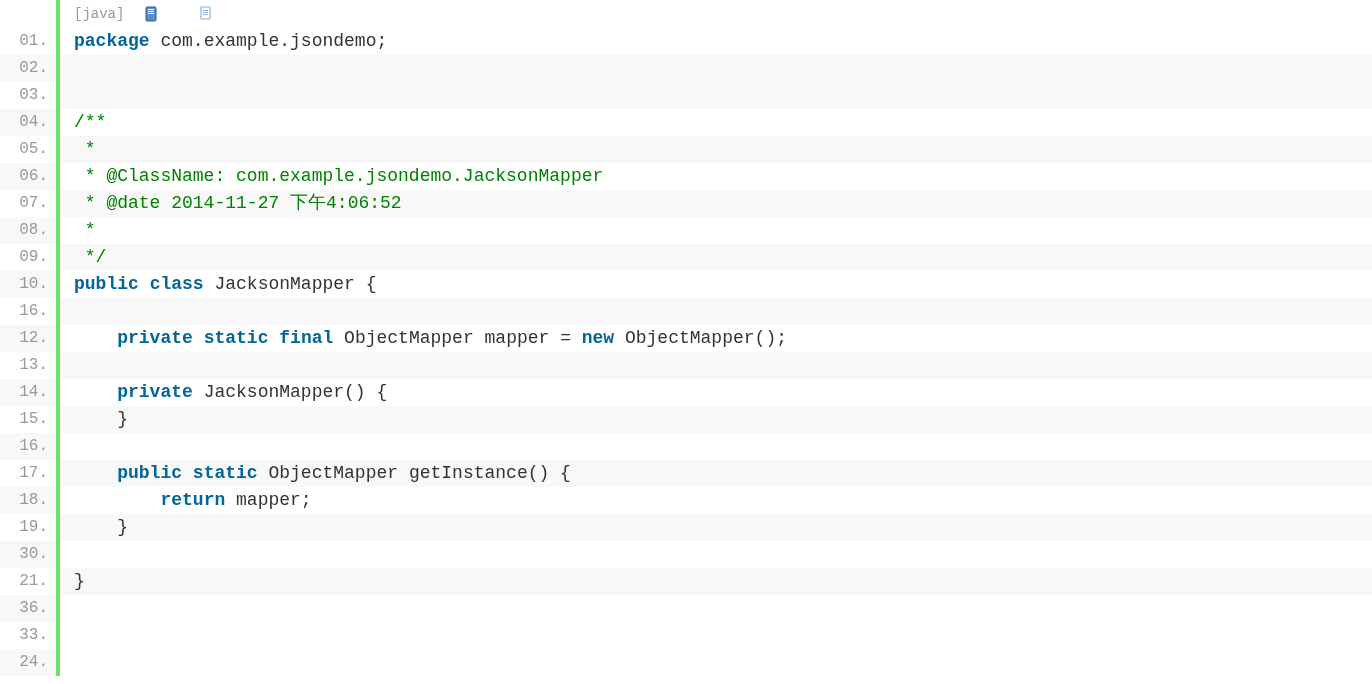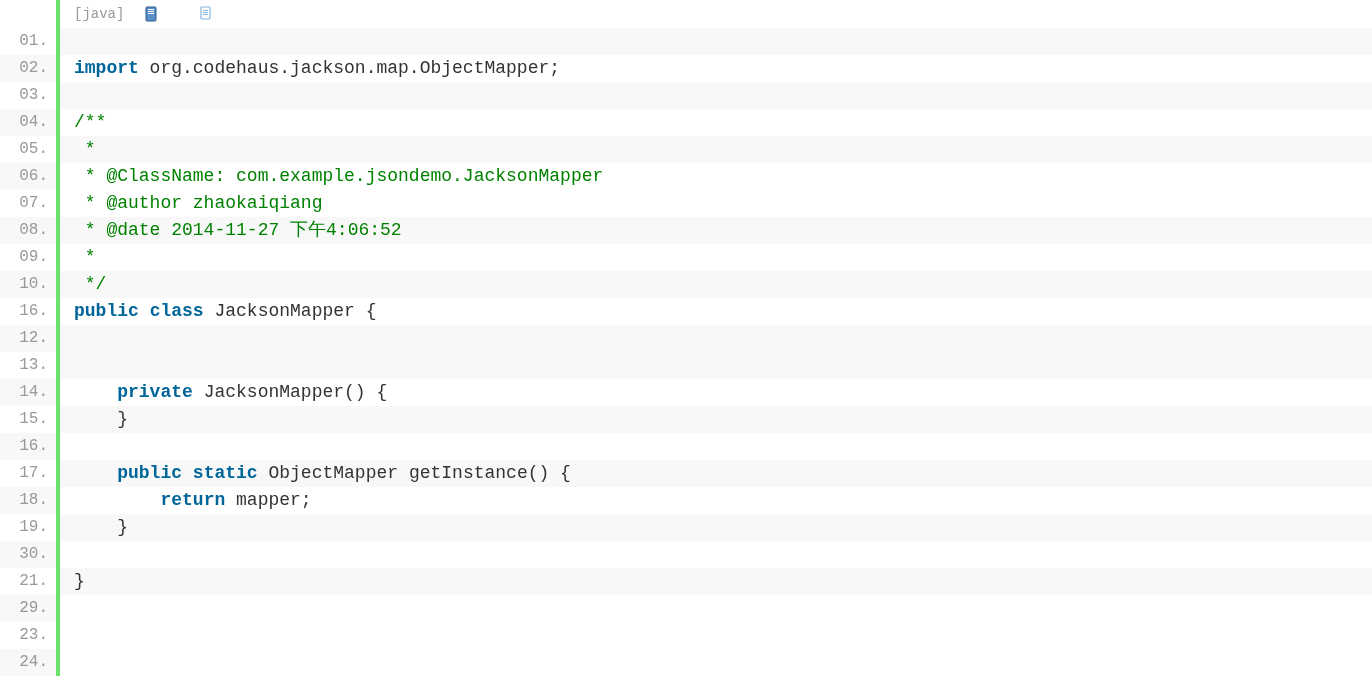--- a/index.html
+++ b/index.html
@@ -74,22 +74,22 @@
     <div class="line-num alt2">12.</div>
     <div class="line-num alt1">13.</div>
     <div class="line-num alt2">14.</div>
     <div class="line-num alt1">15.</div>
     <div class="line-num alt2">16.</div>
     <div class="line-num alt1">17.</div>
     <div class="line-num alt2">18.</div>
     <div class="line-num alt1">19.</div>
     <div class="line-num alt2">30.</div>
     <div class="line-num alt1">21.</div>
-    <div class="line-num alt2">29.</div>
-    <div class="line-num alt1">23.</div>
+    <div class="line-num alt2">36.</div>
+    <div class="line-num alt1">33.</div>
     <div class="line-num alt2">24.</div>
   </div>
 
 <div class="code-area">
   <div class="toolbar">
     <span class="lang-label">[java]</span>
     <span class="toolbar-icon">
       <svg viewBox="0 0 16 16">
           <rect x="2" y="1" width="10" height="14" rx="1" fill="#5a8ec7" stroke="#2c5c94" stroke-width="1"></rect>
           <rect x="4" y="3" width="6" height="1" fill="#fff"></rect>
@@ -100,32 +100,32 @@
     <span class="toolbar-icon" style="margin-left:18px;">
       <svg viewBox="0 0 16 16">
           <rect x="3" y="1" width="9" height="12" rx="1" fill="#fff" stroke="#89b4e0" stroke-width="1.2"></rect>
           <rect x="5" y="4" width="5" height="1" fill="#89b4e0"></rect>
           <rect x="5" y="6" width="5" height="1" fill="#89b4e0"></rect>
           <rect x="5" y="8" width="5" height="1" fill="#89b4e0"></rect>
         </svg>
     </span>
   </div>
   <div id="code-lines">
+      <div class="code-line alt1"><span class="kw">package</span><span class="pln"> com.example.jsondemo;</span></div>
       <div class="code-line alt2">&nbsp;</div>
-      <div class="code-line alt1"><span class="kw">import</span><span class="pln"> org.codehaus.jackson.map.ObjectMapper;</span></div>
       <div class="code-line alt2">&nbsp;</div>
       <div class="code-line alt1"><span class="comment">/**</span></div>
       <div class="code-line alt2"><span class="comment"> *</span></div>
       <div class="code-line alt1"><span class="comment"> * @ClassName: com.example.jsondemo.JacksonMapper</span></div>
-      <div class="code-line alt1"><span class="comment"> * @author zhaokaiqiang</span></div>
       <div class="code-line alt2"><span class="comment"> * @date 2014-11-27 下午4:06:52</span></div>
       <div class="code-line alt1"><span class="comment"> *</span></div>
       <div class="code-line alt2"><span class="comment"> */</span></div>
       <div class="code-line alt1"><span class="kw">public</span><span class="pln"> </span><span class="kw">class</span><span class="pln"> JacksonMapper {</span></div>
       <div class="code-line alt2">&nbsp;</div>
+      <div class="code-line alt1"><span class="pln">    </span><span class="kw">private</span><span class="pln"> </span><span class="kw">static</span><span class="pln"> </span><span class="kw">final</span><span class="pln"> ObjectMapper mapper = </span><span class="kw">new</span><span class="pln"> ObjectMapper();</span></div>
       <div class="code-line alt2">&nbsp;</div>
       <div class="code-line alt1"><span class="pln">    </span><span class="kw">private</span><span class="pln"> JacksonMapper() {</span></div>
       <div class="code-line alt2"><span class="pln">    }</span></div>
       <div class="code-line alt1">&nbsp;</div>
       <div class="code-line alt2"><span class="pln">    </span><span class="kw">public</span><span class="pln"> </span><span class="kw">static</span><span class="pln"> ObjectMapper getInstance() {</span></div>
       <div class="code-line alt1"><span class="pln">        </span><span class="kw">return</span><span class="pln"> mapper;</span></div>
       <div class="code-line alt2"><span class="pln">    }</span></div>
       <div class="code-line alt1">&nbsp;</div>
       <div class="code-line alt2"><span class="pln">}</span></div>
     </div>

